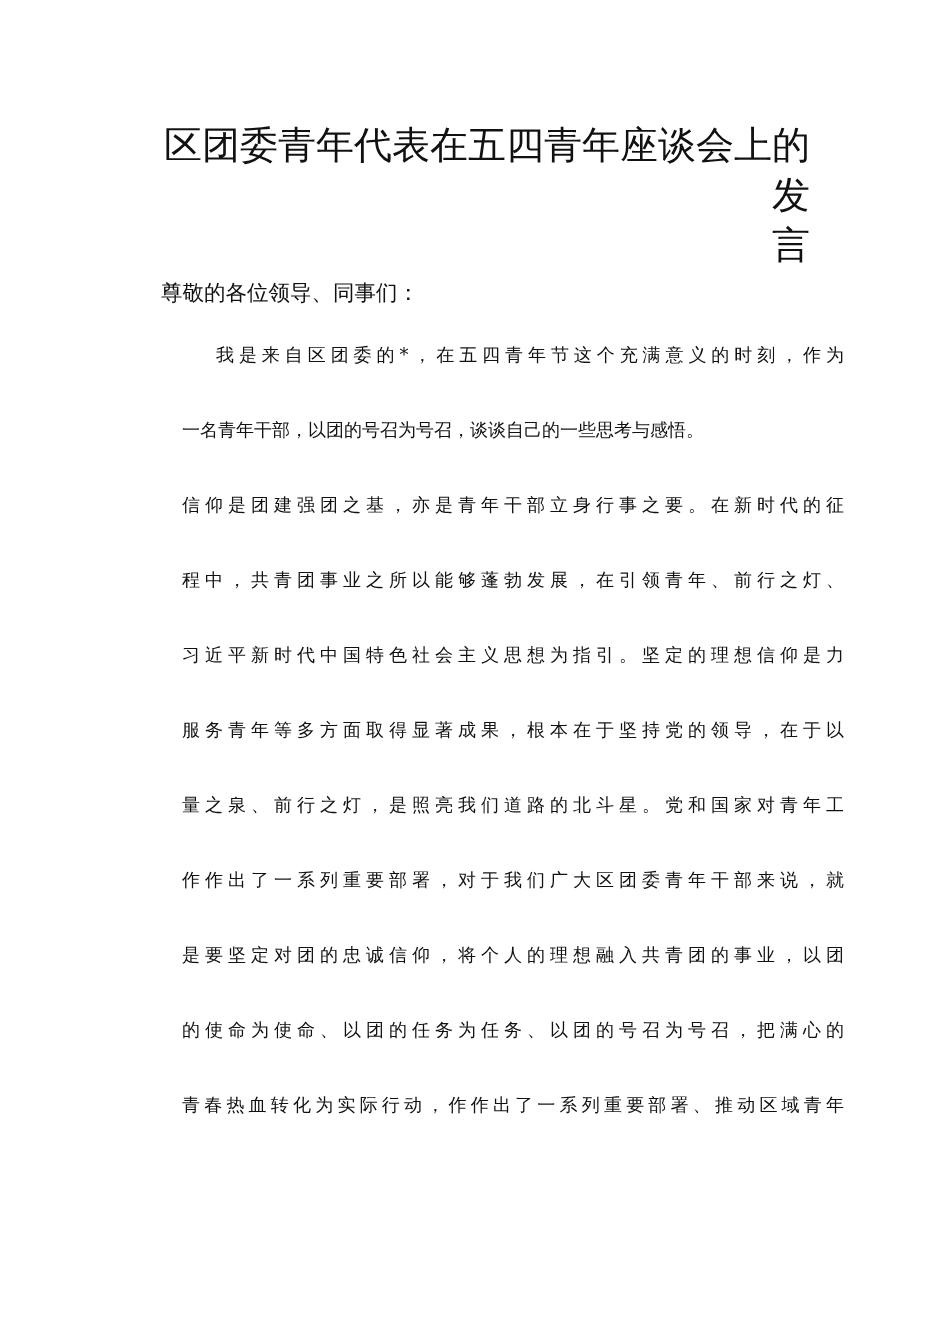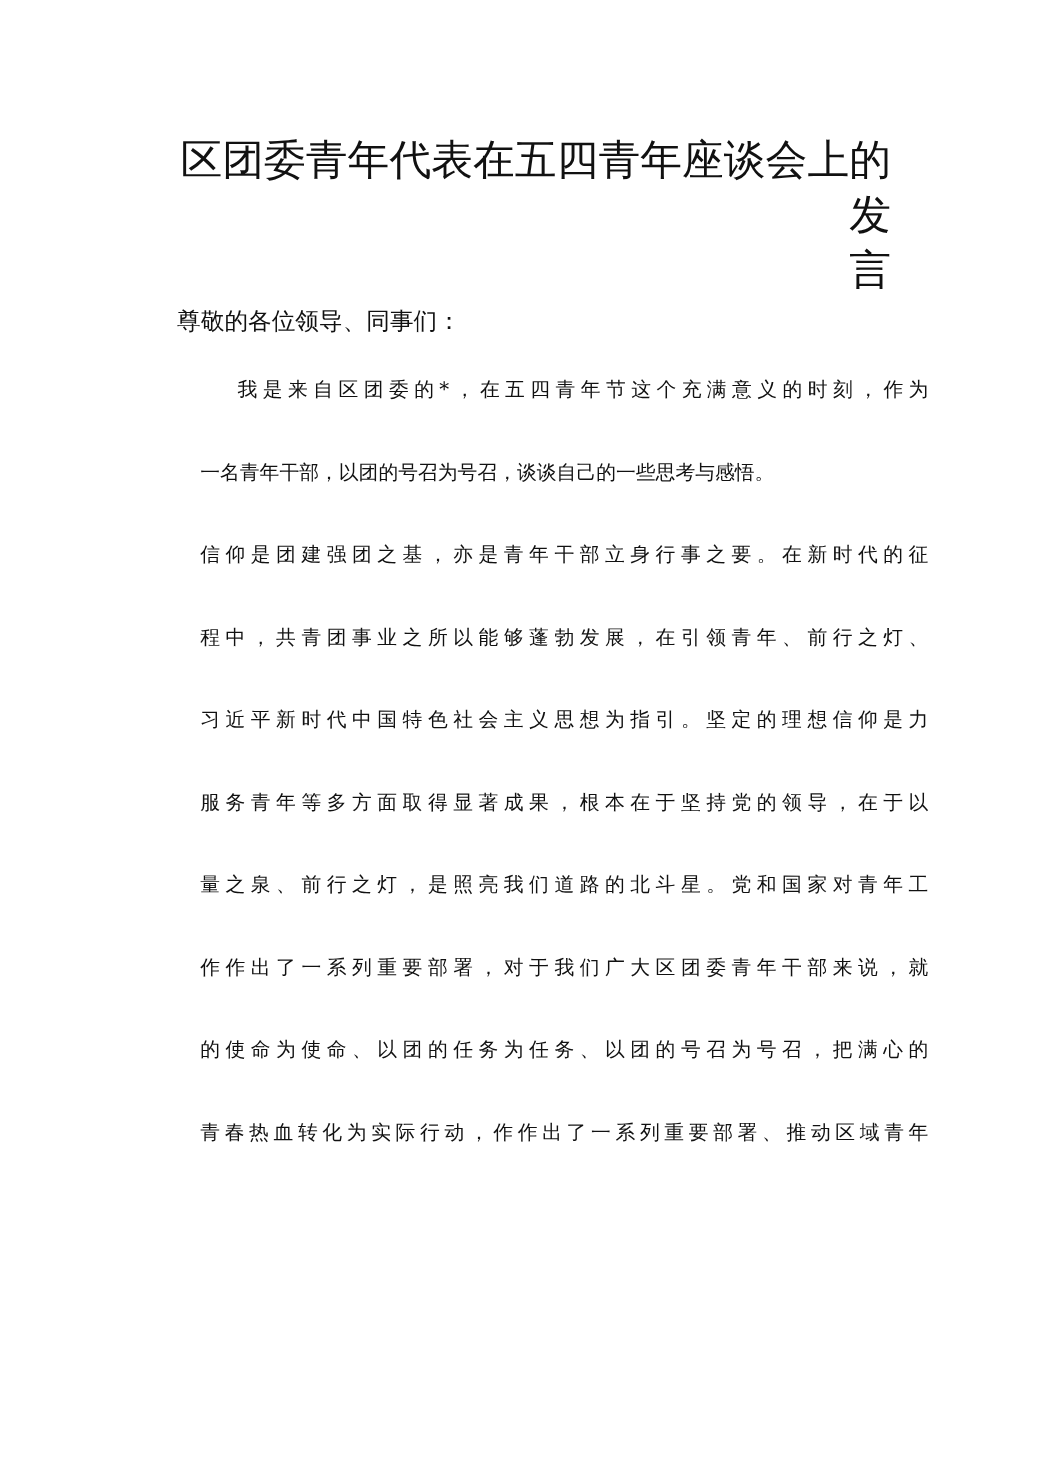--- a/index.html
+++ b/index.html
@@ -84,17 +84,18 @@
 
   <div class="lines">
     <span class="line indent">我是来自区团委的*，在五四青年节这个充满意义的时刻，作为</span>
     <span class="line last">一名青年干部，以团的号召为号召，谈谈自己的一些思考与感悟。</span>
     <span class="line">信仰是团建强团之基，亦是青年干部立身行事之要。在新时代的征</span>
     <span class="line">程中，共青团事业之所以能够蓬勃发展，在引领青年、前行之灯、</span>
     <span class="line">习近平新时代中国特色社会主义思想为指引。坚定的理想信仰是力</span>
     <span class="line">服务青年等多方面取得显著成果，根本在于坚持党的领导，在于以</span>
     <span class="line">量之泉、前行之灯，是照亮我们道路的北斗星。党和国家对青年工</span>
     <span class="line">作作出了一系列重要部署，对于我们广大区团委青年干部来说，就</span>
+    <span class="line">是要坚定对团的忠诚信仰，将个人的理想融入共青团的事业，以团</span>
     <span class="line">的使命为使命、以团的任务为任务、以团的号召为号召，把满心的</span>
     <span class="line">青春热血转化为实际行动，作作出了一系列重要部署、推动区域青年</span>
   </div>
 
 </div>
 
 </body></html>

